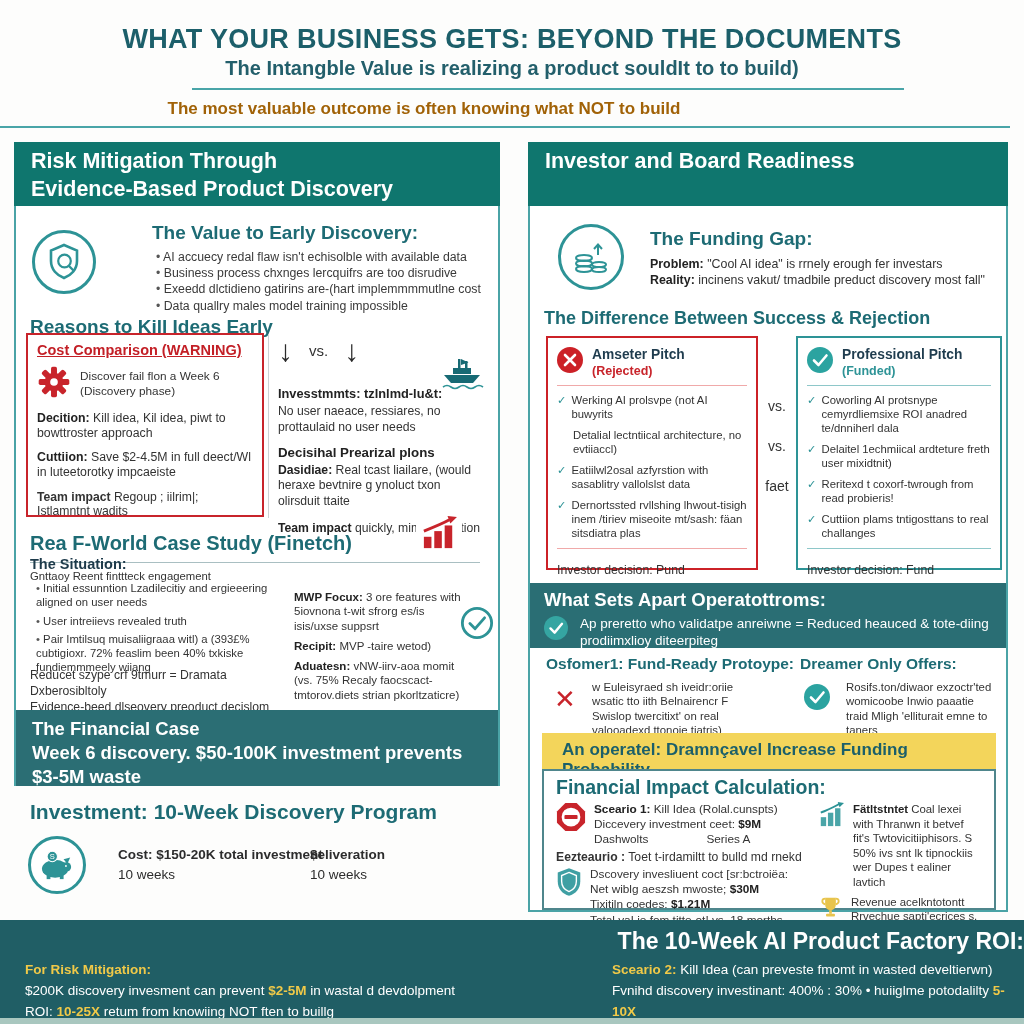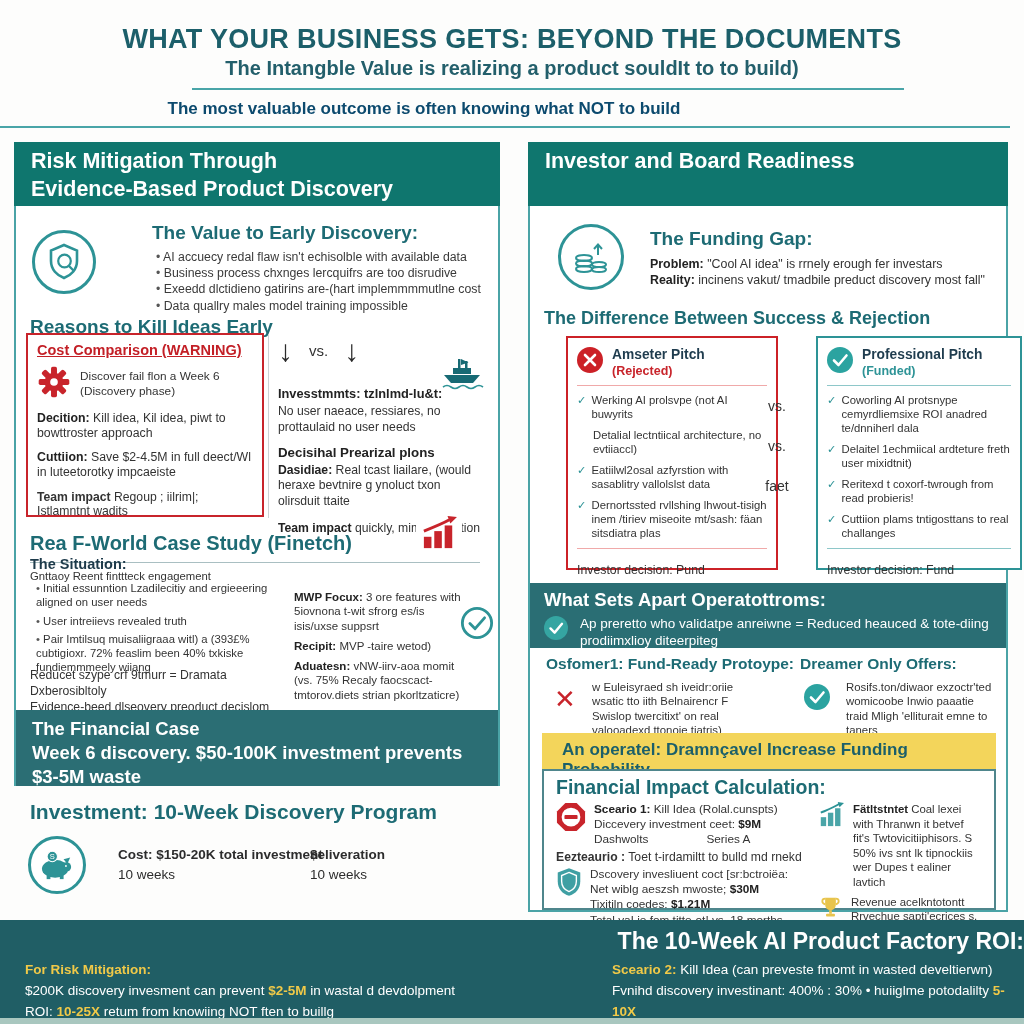--- a/index.html
+++ b/index.html
@@ -5,21 +5,21 @@
   * { margin:0; padding:0; box-sizing:border-box; }
   html,body { width:1024px; height:1024px; }
   body { font-family:"Liberation Sans","DejaVu Sans",sans-serif; background:#fdfdfc; color:#333; position:relative; overflow:hidden; }
   .abs { position:absolute; }
   .ring { border-radius:50%; border:3px solid #2d9396; background:#fff; display:flex; align-items:center; justify-content:center; }
 
   
   .hdr-title { top:24px; left:0; width:1024px; text-align:center; font-size:27px; font-weight:bold; color:#1c5f6a; letter-spacing:.3px; }
   .hdr-sub { top:57px; left:0; width:1024px; text-align:center; font-size:20px; font-weight:600; color:#235f6b; }
   .hdr-line1 { top:88px; left:192px; width:712px; height:2px; background:#49a5a8; }
-  .hdr-tag { top:99px; left:0; width:848px; text-align:center; font-size:17px; font-weight:600; color:#0c4a6e; }
+  .hdr-tag { top:99px; left:0; width:848px; text-align:center; font-size:17px; font-weight:600; color:#a16207; }
   .hdr-line2 { top:126px; left:0px; width:1010px; height:2px; background:#49a5a8; }
   .panel-header { background:#0f766e; color:#fff; font-weight:bold; font-size:21.5px; line-height:1.3; padding:6px 0 0 17px; height:64px; }
   .panel-body { position:relative; background:#fff; border:2px solid #4aa3a6; border-top:none; }
   .left-panel { left:14px; top:142px; width:486px; }
   .right-panel { left:528px; top:142px; width:480px; }
   .teal-h { color:#1d6b74; font-weight:bold; }
 
   
   .lv-icon { left:16px; top:24px; width:64px; height:64px; }
   .lv-heading { left:136px; top:16px; font-size:19px; }
@@ -58,21 +58,21 @@
   .piggy { left:28px; top:836px; width:58px; height:58px; }
   .cost-col { font-size:13.5px; line-height:1.5; color:#2c2c2c; }
   .cost-col .b1 { font-weight:600; }
 
   
   .coins-icon { left:28px; top:18px; width:66px; height:66px; }
   .funding-heading { left:120px; top:22px; font-size:19px; }
   .fund-line { left:120px; font-size:12.4px; line-height:1.3; }
   .fund-line b { color:#222; }
   .diff-heading { left:14px; top:102px; font-size:18px; }
-  .pitch-box { position:absolute; top:130px; height:234px; padding:9px 9px 7px 9px; background:#fff;margin-left:20px; }
+  .pitch-box { position:absolute; top:130px; height:234px; padding:9px 9px 7px 9px; background:#fff; }
   .amateur-box { left:16px; width:212px; border:2px solid #cc2127; }
   .pro-box { left:266px; width:206px; border:2px solid #2d9396; }
   .pb-head { display:flex; gap:9px; align-items:flex-start; }
   .pb-title { font-size:13.8px; font-weight:bold; color:#1f3c4e; line-height:1.2; }
   .pb-sub-red { font-size:12.5px; font-weight:bold; color:#c8242b; }
   .pb-sub-teal { font-size:12.5px; font-weight:bold; color:#2d9396; }
   .pb-div-red { height:1px; background:#f0a9a9; margin:7px 0; }
   .pb-div-teal { height:1px; background:#8ec7c9; margin:7px 0; }
   .pb-item { display:flex; gap:5px; font-size:11.3px; line-height:1.25; margin-bottom:7px; }
   .pb-item .ck { color:#2d9396; font-weight:bold; }

